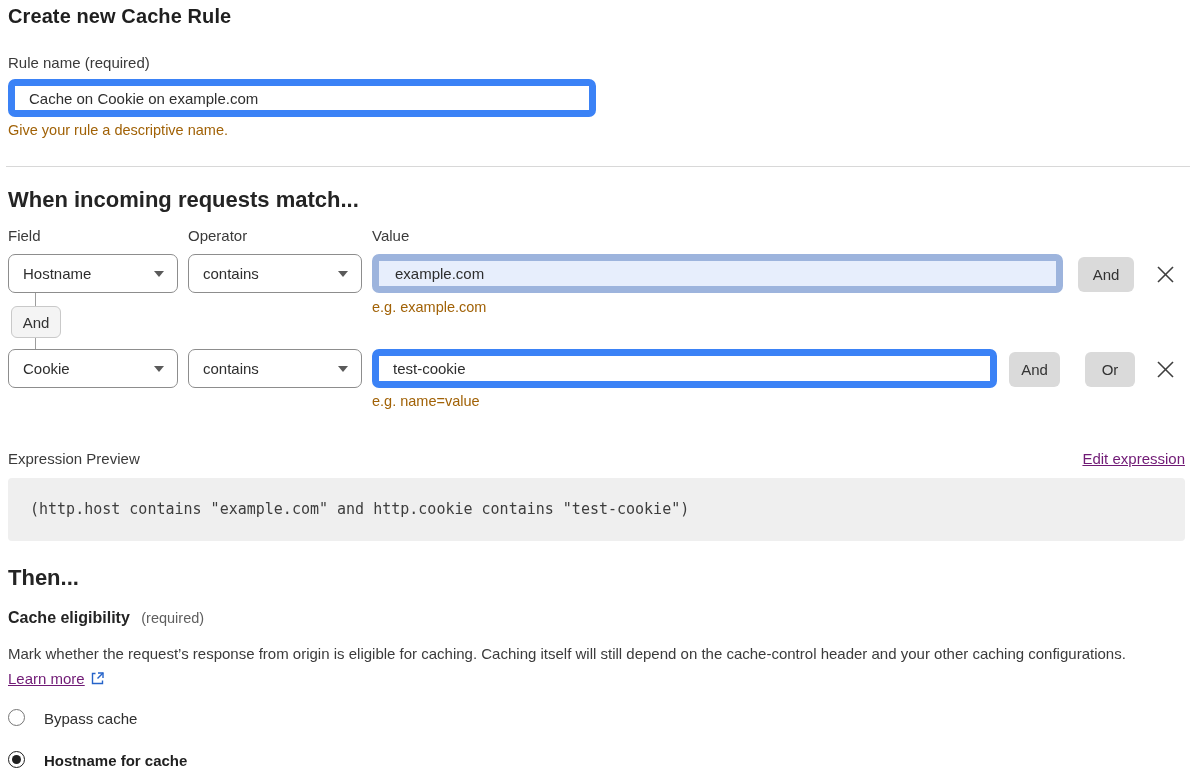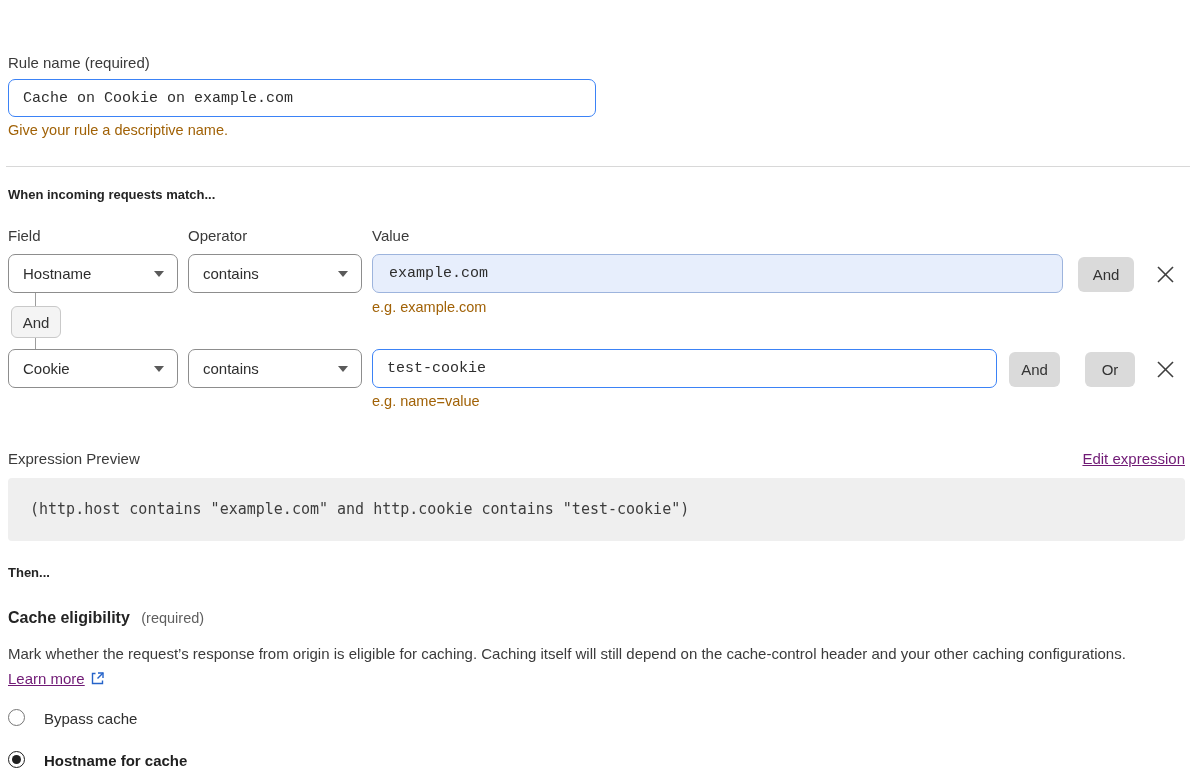--- a/index.html
+++ b/index.html
@@ -17,43 +17,43 @@
 
   .page-title {
     left: 8px; top: 5px;
     font-size: 20px; font-weight: 700; color: #1f1f1f;
     letter-spacing: 0.1px;
   }
   .field-label { font-size: 15px; color: #3a3a3a; }
   .helper-text { font-size: 14.5px; color: #a16207; }
 
   .text-input {
-    border: 1px solid #3b82f6;
+    border: 7px solid #3b82f6;
     border-radius: 7px;
     background: #ffffff;
-    font-family: Liberation Mono, monospace;
+    font-family: Liberation Sans, sans-serif;
     font-size: 15px;
     color: #2e2e2e;
     padding: 0 14px;
     outline: none;
     height: 38px;
   }
   .value-highlight {
     background: #e7eefc;
     border-color: #9db4dd;
   }
 
   .divider {
     left: 6px; top: 166px;
     width: 1184px; height: 1px;
     background: #d8d8d8;
   }
 
   .section-heading {
-    font-size: 13px; font-weight: 700; color: #242424;
+    font-size: 22px; font-weight: 700; color: #242424;
   }
 
   .select-box {
     border: 1px solid #8d8d8d;
     border-radius: 7px;
     background: #ffffff;
     height: 39px;
     display: flex;
     align-items: center;
     padding: 0 14px;
@@ -158,20 +158,21 @@
   .radio-label { font-size: 15px; color: #2e2e2e; }
   .radio-label.bold { font-weight: 700; color: #1f1f1f; }
 
   .ext-icon { vertical-align: -2px; margin-left: 5px; }
 </style>
 </head>
 <body>
 
 <div class="page">
 
+  <h1 class="abs page-title">Create new Cache Rule</h1>
 
   <div class="abs field-label" style="left:8px; top:54px;">Rule name (required)</div>
   <input class="abs text-input" style="left: 8px; top: 79px; width: 588px;" value="Cache on Cookie on example.com">
   <div class="abs helper-text" style="left:8px; top:122px;">Give your rule a descriptive name.</div>
 
   <div class="abs divider"></div>
 
   <h2 class="abs section-heading" style="left:8px; top:187px;">When incoming requests match...</h2>
 
   <div class="abs field-label" style="left:8px; top:227px;">Field</div>

